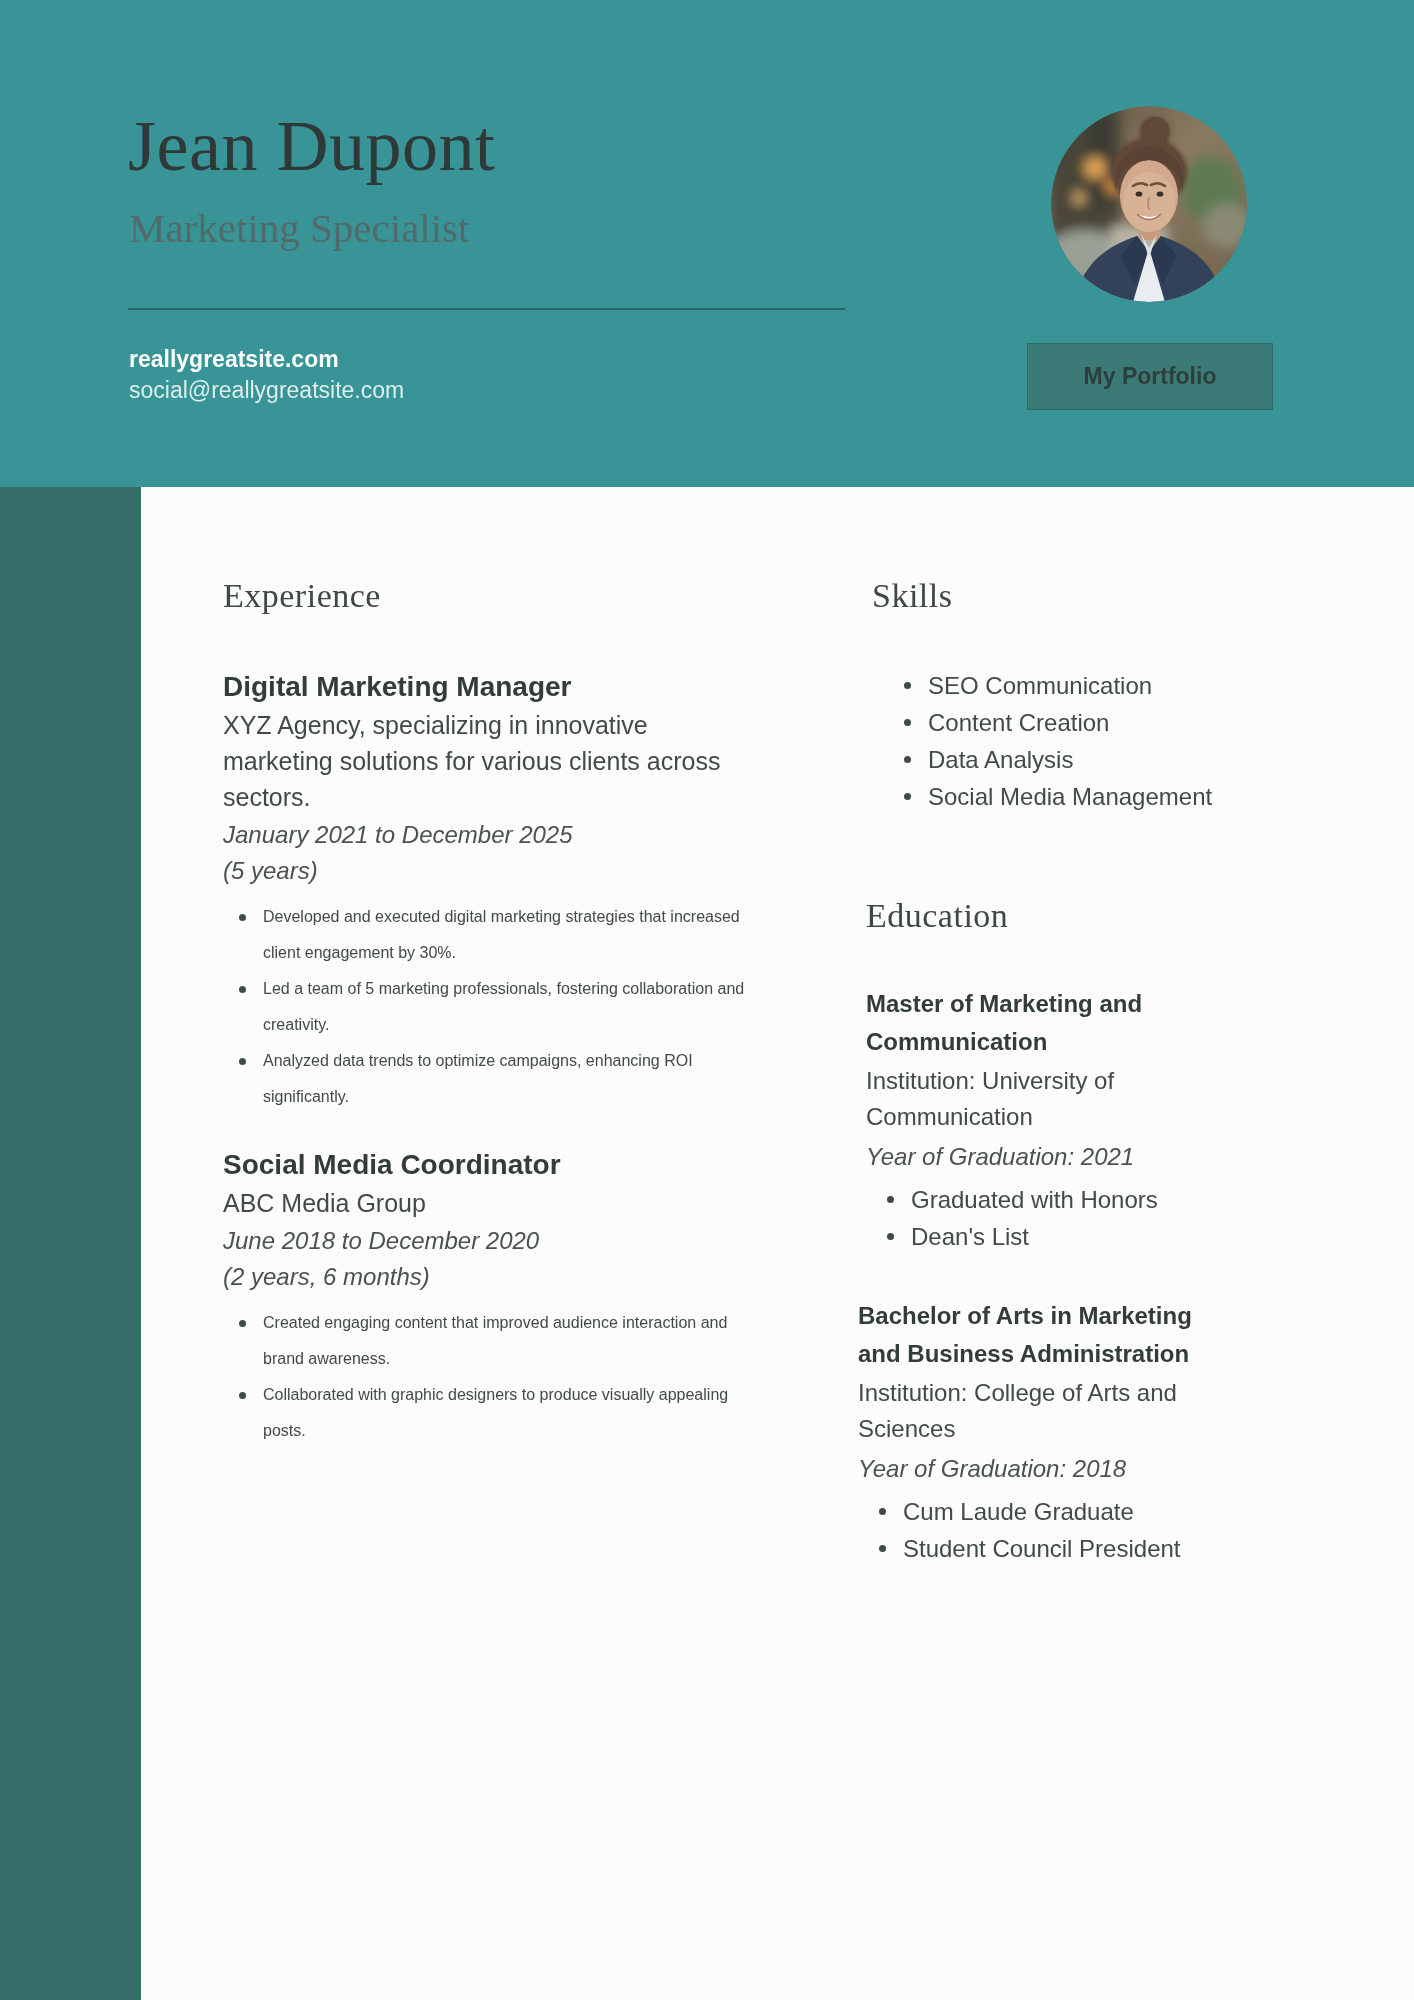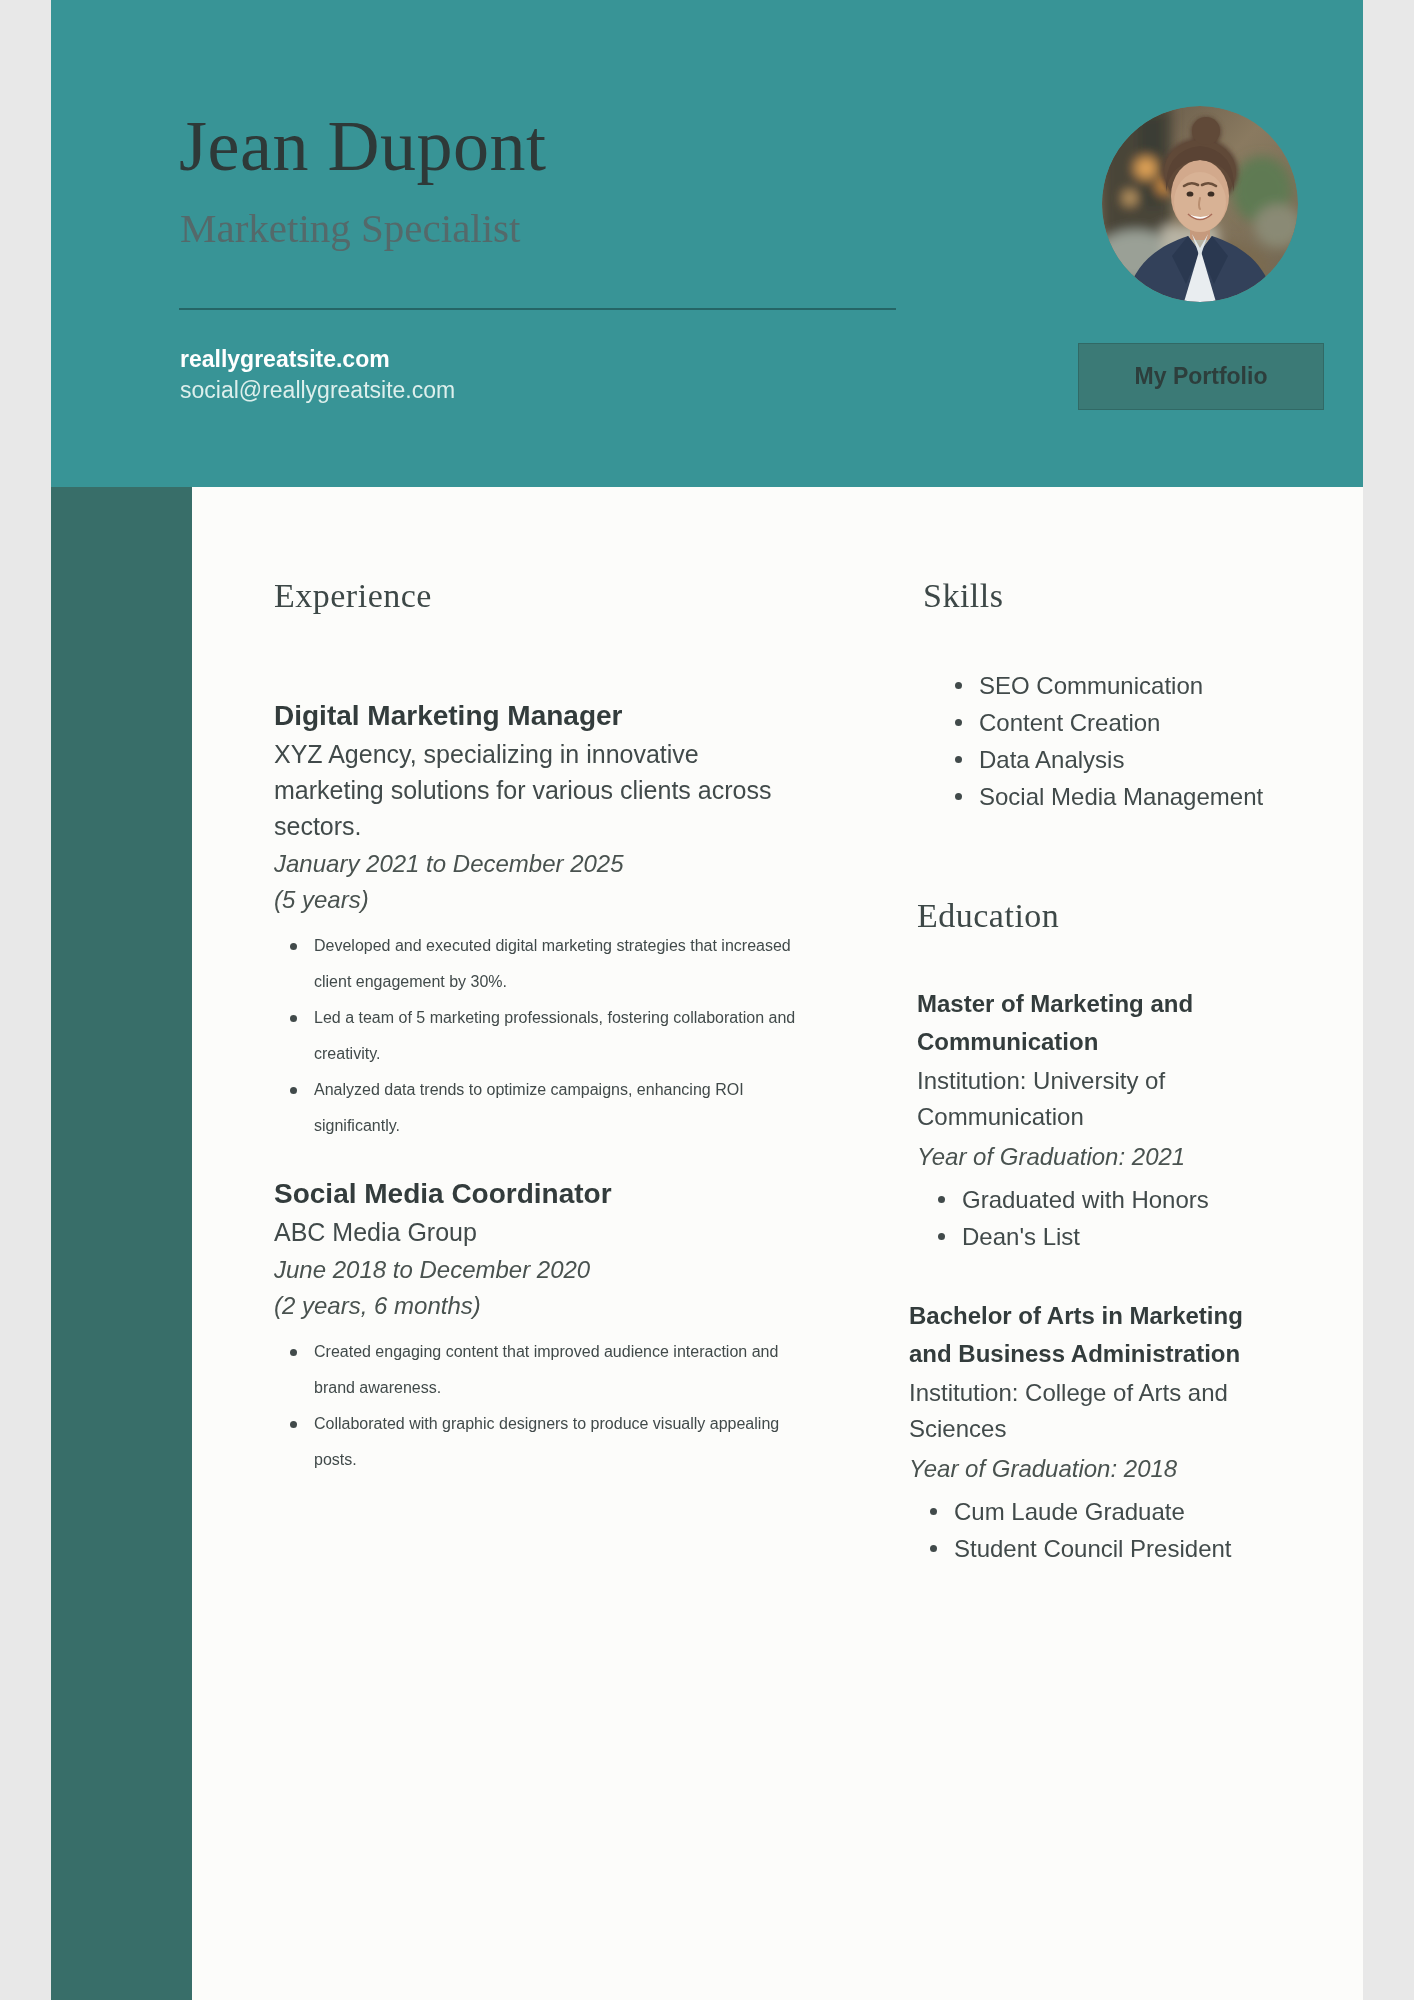--- a/index.html
+++ b/index.html
@@ -1,21 +1,21 @@
 <!DOCTYPE html>
 <html><head>
 <meta charset="utf-8">
 <style>
   * { margin: 0; padding: 0; box-sizing: border-box; }
   html, body { background: #e8e8e8; }
   body { font-family: "Liberation Sans", sans-serif; }
 
   .page {
     position: relative;
-    width: 1312px;
+    width: 1414px;
     height: 2000px;
     margin: 0 auto;
     background: #fcfcfa;
     overflow: hidden;
     text-decoration: underline;
   }
 
   
   .header-band {
     position: absolute;
@@ -107,21 +107,21 @@
 
   h2.section-heading {
     font-family: "Liberation Serif", serif;
     font-size: 34px;
     line-height: 42px;
     font-weight: 400;
     color: #3d4847;
     letter-spacing: 0.5px;
   }
 
-  .exp-heading { margin-bottom: 81px; }
+  .exp-heading { margin-bottom: 52px; }
 
   .job { margin-top: 0; }
   .job + .job { margin-top: 32px; }
   .job-title {
     font-size: 28px;
     line-height: 36px;
     font-weight: bold;
     color: #333c3c;
   }
   .job-company {

